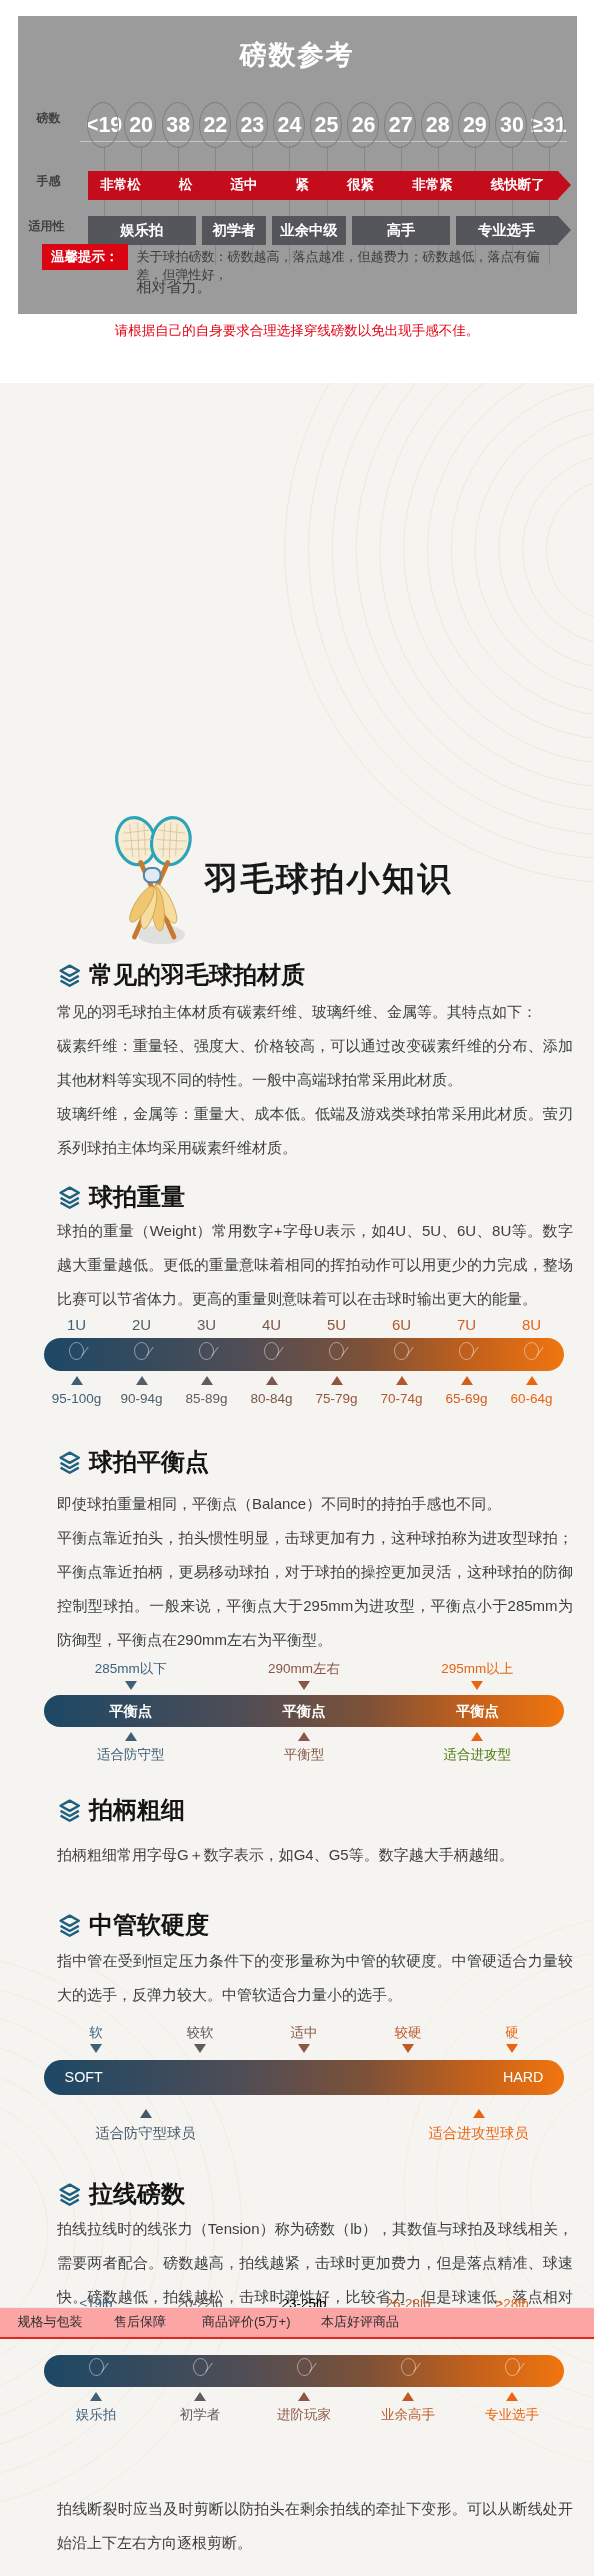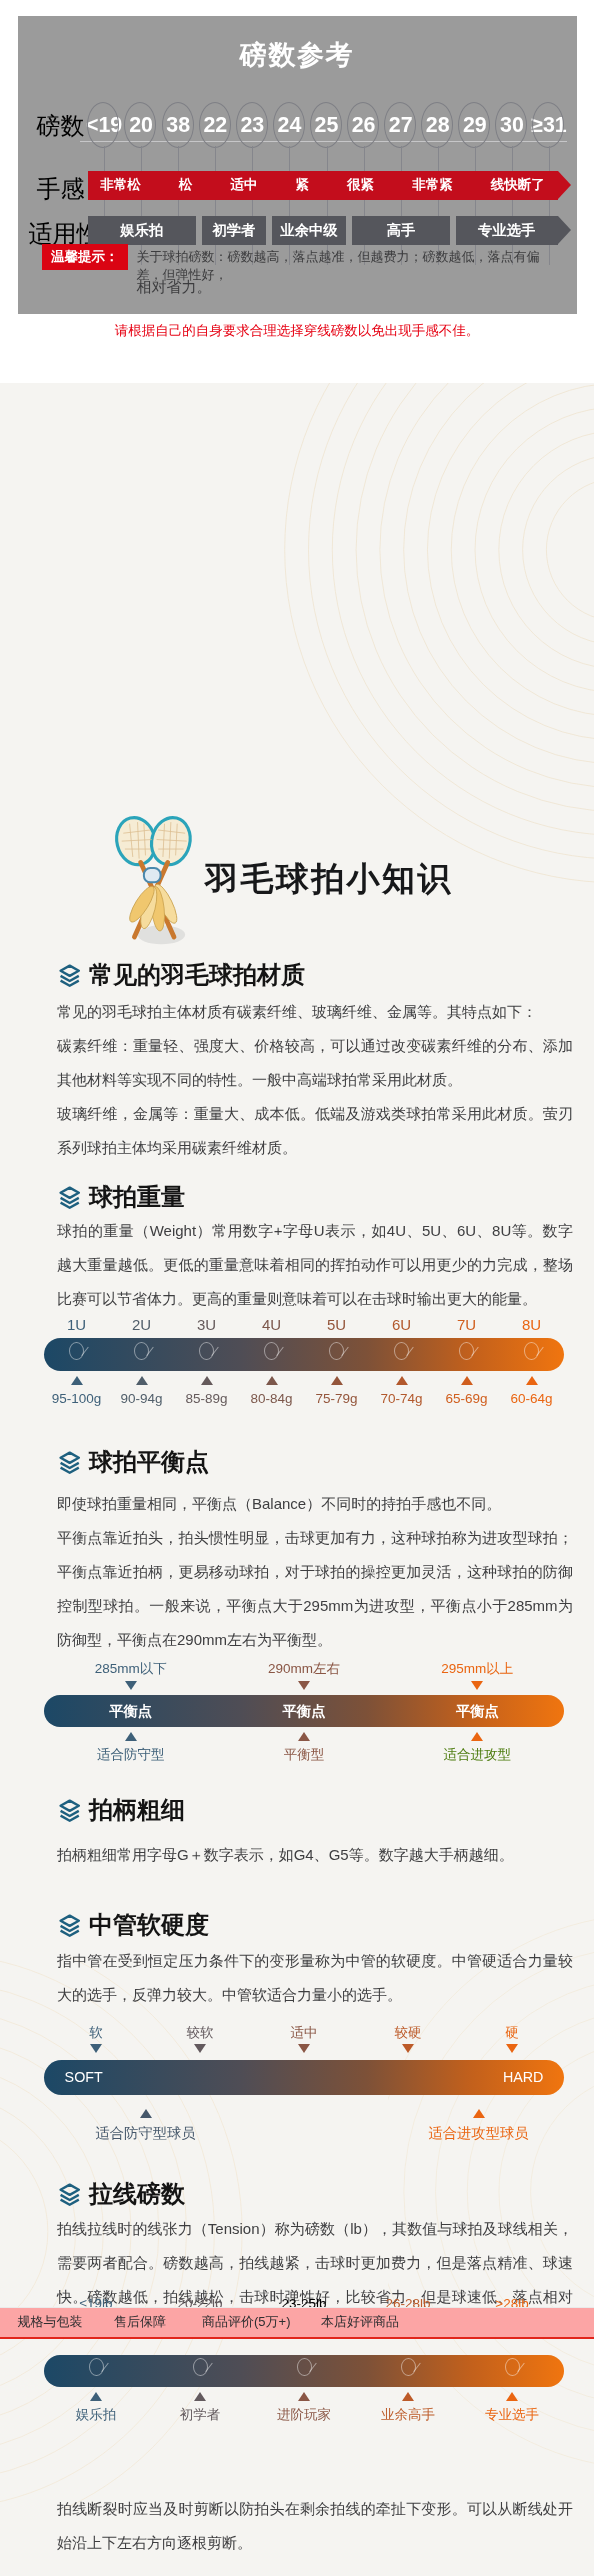--- a/index.html
+++ b/index.html
@@ -3,21 +3,21 @@
 <meta charset="utf-8">
 <style>
   html,body{margin:0;padding:0;background:#ffffff;}
   body{font-family:"Liberation Sans","DejaVu Sans",sans-serif;}
   .page{position:relative;width:594px;height:2576px;background:#ffffff;overflow:hidden;}
 
   
   .hdr{position:absolute;left:17.5px;top:16px;width:559px;height:298px;background:#9b9b9b;}
   .hdr-title{position:absolute;left:0;top:20.6px;width:559px;text-align:center;
     font-size:27px;font-weight:bold;color:#ffffff;letter-spacing:1.6px;}
-  .hdr-rowlabel{position:absolute;color:#000000;font-weight:normal;font-size:24px;}
+  .hdr-rowlabel{position:absolute;color:#404040;font-weight:bold;font-size:12px;}
   .pound-underline{position:absolute;left:62px;top:125px;width:487px;border-top:1.6px solid #c6c6c8;}
   .pound-row{position:absolute;left:68px;top:86px;width:482px;height:46px;display:flex;}
   .pound-cell{position:relative;flex:1;text-align:center;color:#ffffff;font-weight:bold;
     font-size:21.4px;line-height:46px;white-space:nowrap;}
   .pound-cell::before{content:'';position:absolute;left:50%;top:0;width:30px;height:44px;
     margin-left:-16.7px;border:1.6px solid #7e7f85;border-radius:50%;}
   .pound-cell::after{content:'';position:absolute;left:50%;top:44px;height:119px;width:0;
     border-left:1.6px solid #85868c;}
   .feel-band{position:absolute;left:70px;top:155px;width:470px;height:28.6px;background:#c30d1c;
     display:flex;justify-content:space-between;align-items:center;padding:0 12.7px;box-sizing:border-box;}

